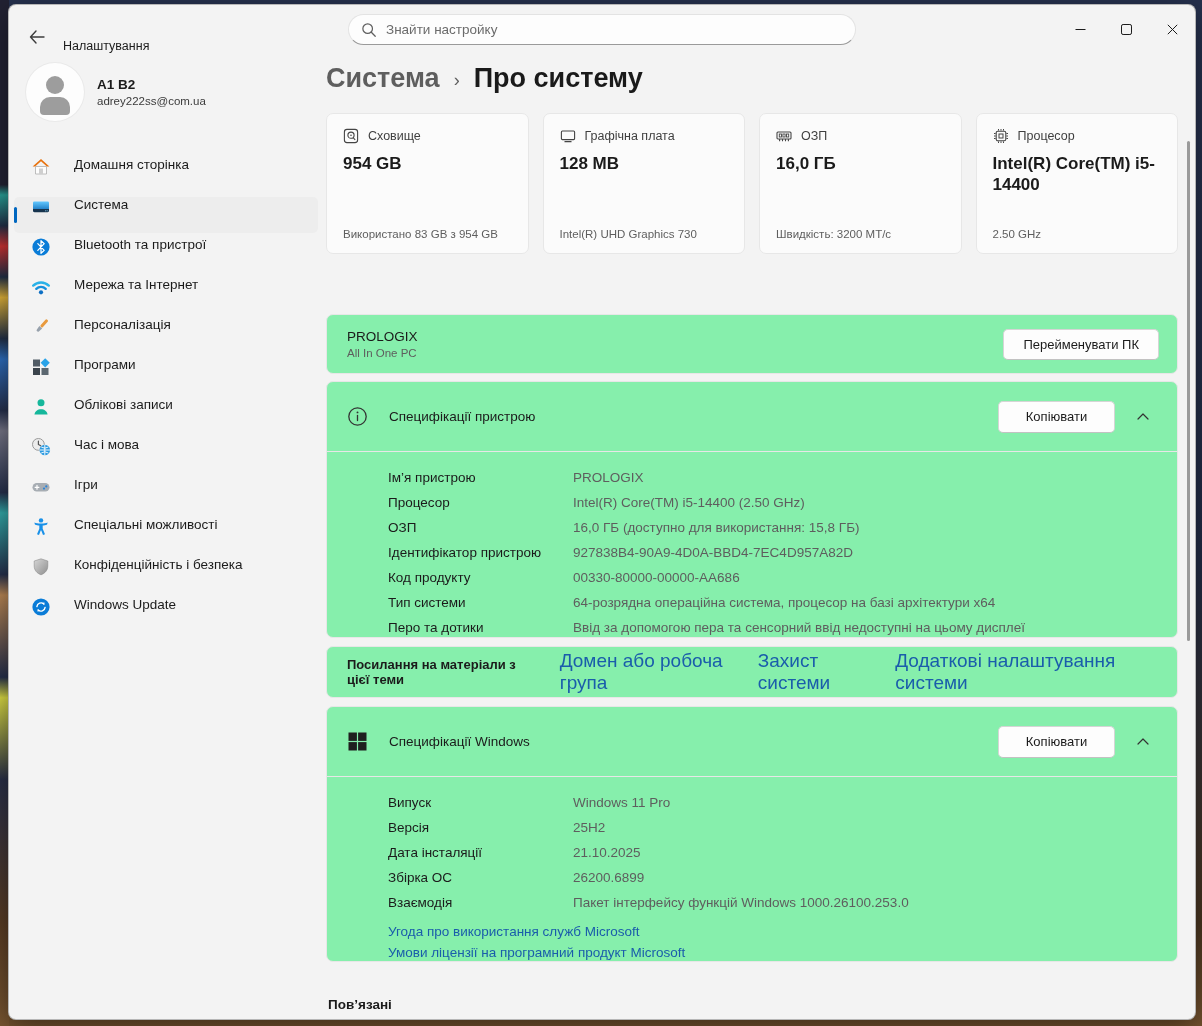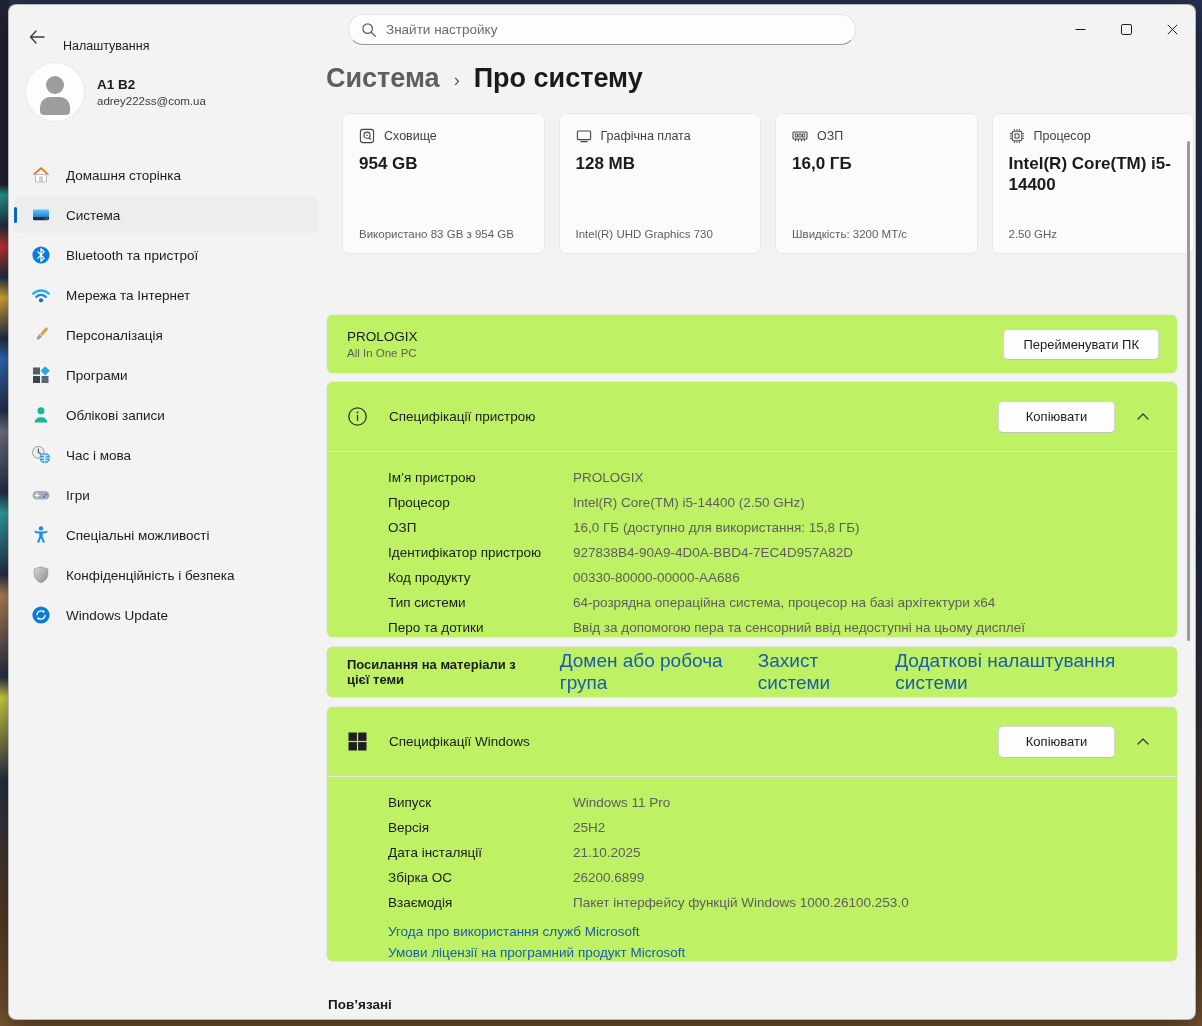--- a/index.html
+++ b/index.html
@@ -32,42 +32,42 @@
   .sidebar{position:absolute;left:0;top:48px;width:314px;bottom:0;}
   .user-block{display:flex;align-items:center;padding:10px 16px 6px 17px;}
   .avatar{width:58px;height:58px;border-radius:50%;background:#fdfdfd;position:relative;overflow:hidden;flex:none;
     box-shadow:0 0 0 1px rgba(0,0,0,.04);}
   .avatar .head{position:absolute;left:50%;top:13px;transform:translateX(-50%);width:18px;height:18px;border-radius:50%;background:#9d9d9d;}
   .avatar .body{position:absolute;left:50%;top:34px;transform:translateX(-50%);width:30px;height:18px;border-radius:10px 10px 4px 4px;background:#9d9d9d;}
   .user-meta{margin-left:13px;}
   .user-name{font-size:13.5px;font-weight:bold;}
   .user-email{font-size:11.5px;color:#3b3b3b;margin-top:3px;}
   .nav{margin-top:30px;padding:0 5px;}
-  .nav-item{position:relative;display:flex;align-items:center;height:36px;margin-bottom:4px;
-    border-radius:5px;padding-left:11px;cursor:pointer;}
+  .nav-item{position:relative;display:flex;height:36px;margin-bottom:4px;
+    border-radius:5px;padding-left:11px;cursor:pointer;gap:8px;}
   .nav-item.selected{background:#ededed;}
   .nav-item.selected::before{content:"";position:absolute;left:0;top:50%;transform:translateY(-50%);
     width:3px;height:16px;border-radius:2px;background:#0067c0;}
   .nav-icon{width:20px;height:20px;margin-left:6px;flex:none;display:flex;align-items:center;justify-content:center;}
   .nav-label{font-size:13.5px;margin-left:15px;white-space:nowrap;}
   
   .content{position:absolute;left:317px;top:48px;width:852px;bottom:0;}
   .breadcrumb{position:absolute;top:10px;left:0;font-size:27px;display:flex;align-items:center;}
   .bc-parent{color:#5e5e5e;font-weight:600;}
   .bc-sep{color:#5e5e5e;font-size:18px;margin:3px 14px 0 14px;}
   .bc-current{color:#1a1a1a;font-weight:600;}
   
-  .cards-row{position:absolute;top:60px;left:16px;width:100%;height:141px;display:flex;gap:14px;}
+  .cards-row{position:absolute;top:60px;left:0;width:100%;height:141px;display:flex;gap:14px;}
   .ov-card{flex:1;background:#fbfbfb;border:1px solid #e7e7e7;border-radius:7px;padding:14px 16px;position:relative;cursor:default;}
   .ov-head{display:flex;align-items:center;gap:9px;color:#444;}
   .ov-title{font-size:12.5px;color:#3f3f3f;}
   .ov-value{font-size:17px;font-weight:bold;margin-top:9px;line-height:1.25;}
   .ov-detail{position:absolute;left:16px;bottom:13px;font-size:11.5px;color:#5e5e5e;white-space:nowrap;}
   
-  .card{background:#bef264;border:1px solid #e7e7e7;border-radius:7px;position:absolute;left:0;width:100%;justify-content:flex-end;}
+  .card{background:#86efac;border:1px solid #e7e7e7;border-radius:7px;position:absolute;left:0;width:100%;justify-content:flex-end;}
   .devname-card{top:261px;height:60px;display:flex;align-items:center;padding:0 18px 0 20px;}
   .devname-name{font-size:13.5px;}
   .devname-sub{font-size:11.5px;color:#5e5e5e;margin-top:3px;}
   .btn{background:#fdfdfd;border:1px solid #d5d5d5;border-bottom-color:#c2c2c2;border-radius:5px;
     font-size:13px;font-family:inherit;color:#1b1b1b;cursor:pointer;}
   .rename-btn{margin-left:auto;height:31px;padding:0 19px;}
   .spec-card-header{height:70px;display:flex;align-items:center;padding:0 18px 0 20px;border-bottom:1px solid #e7e7e7;}
   .spec-card-title{font-size:13.5px;margin-left:21px;}
   .copy-btn{margin-left:auto;height:32px;width:117px;}
   .chevron-btn{width:32px;height:32px;margin-left:12px;border:none;background:transparent;display:flex;

